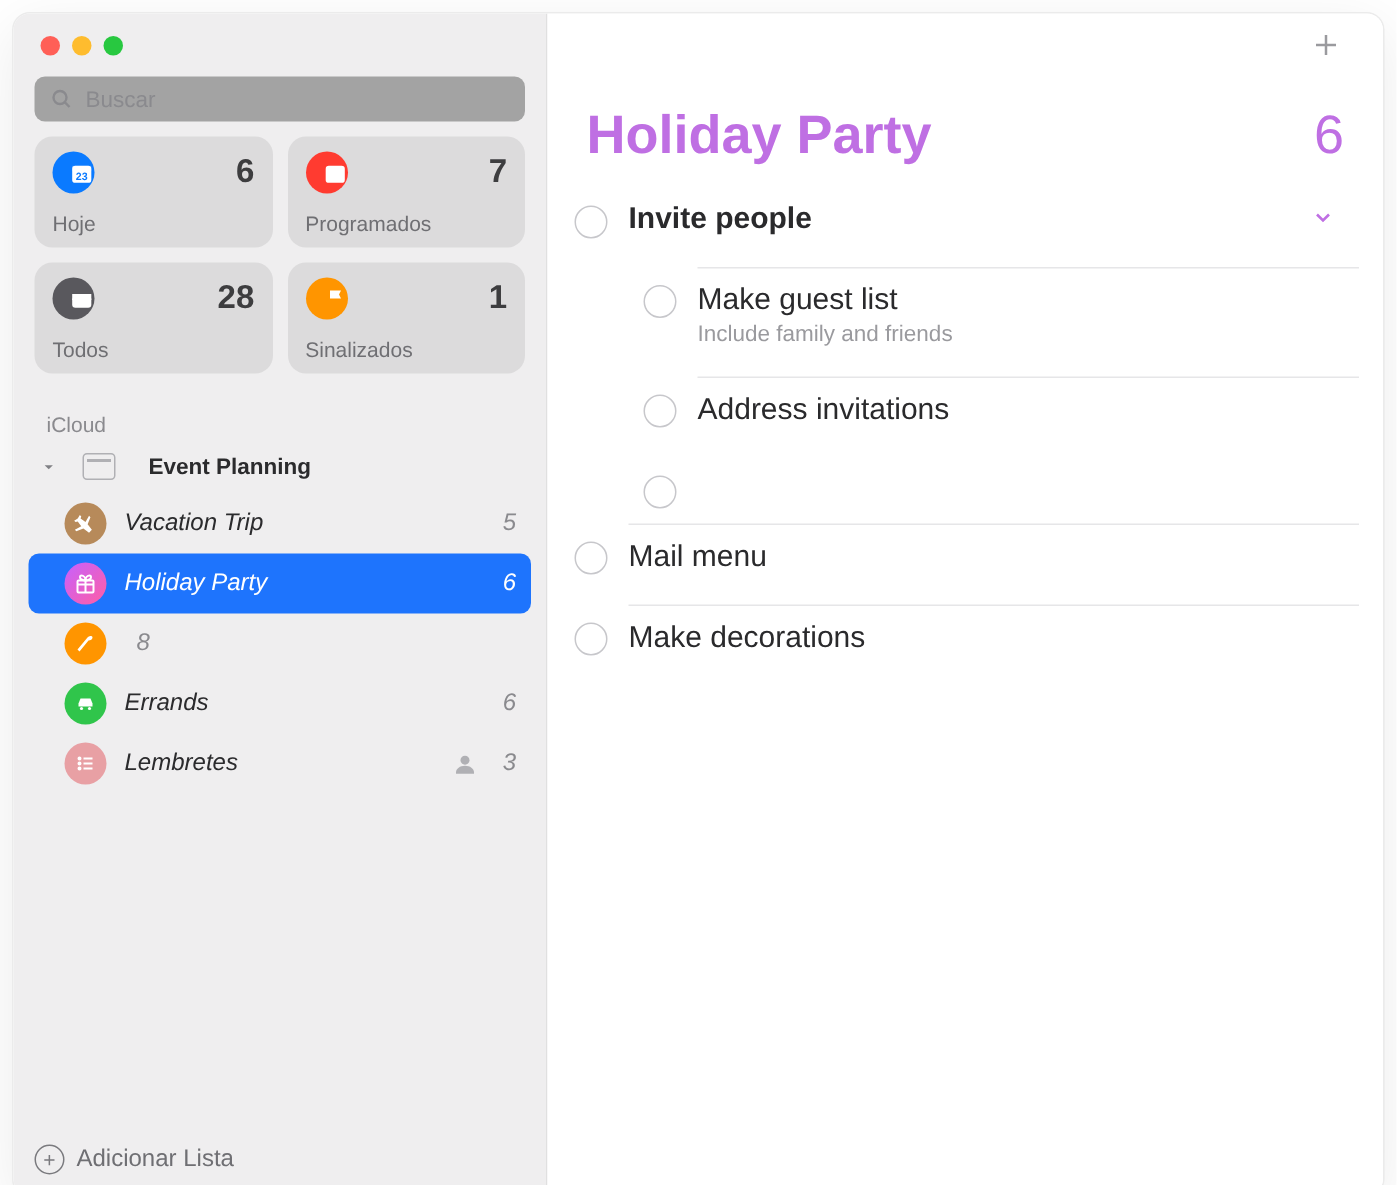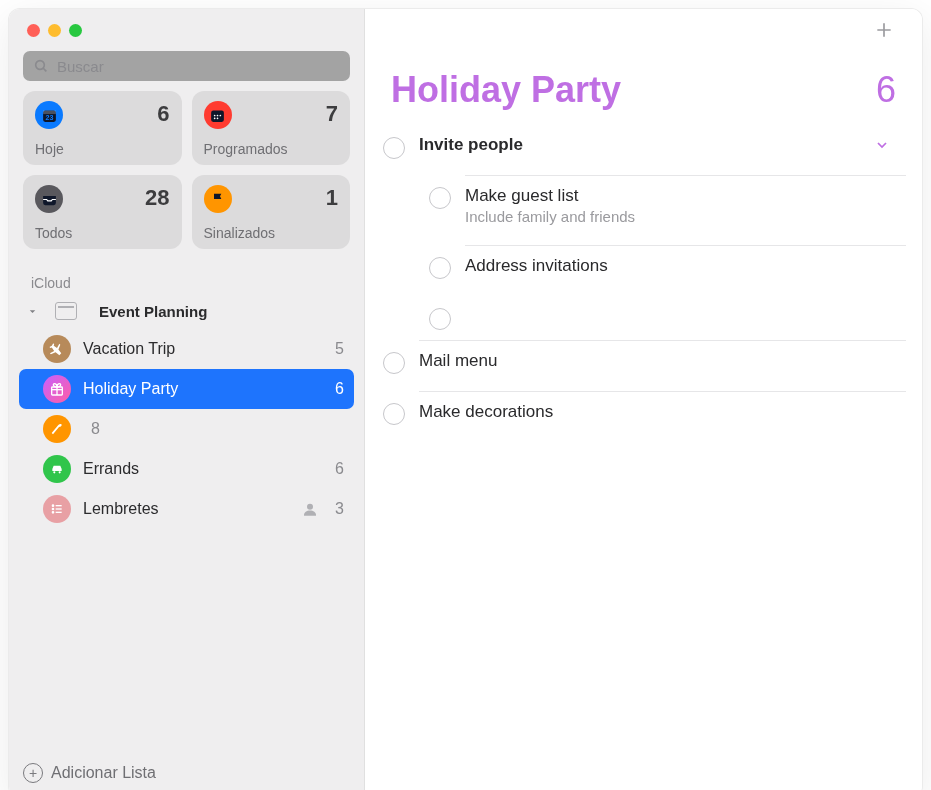--- a/index.html
+++ b/index.html
@@ -53,22 +53,22 @@
 .smart {
   background:#dcdbdc; border-radius:12px;
   padding:10px 12px 8px 12px;
   height:74px;
   display:flex; flex-direction:column; justify-content:space-between;
   cursor:pointer;
 }
 .smart-top { display:flex; justify-content:space-between; align-items:flex-start;}
 .smart-icon {
   width:28px; height:28px; border-radius:50%;
-  display:flex; align-items:center; justify-content:center;
-  color:#0f172a;
+  display:flex; align-items:center; justify-content:flex-end;
+  color:#ffffff;
 }
 .smart-count { font-size:22px; font-weight:700; color:#3d3d3f;}
 .smart-label { font-size:14px; color:#6f6f73; font-weight:500;}
 .si-blue{background:#0a7aff;} .si-red{background:#ff3b30;}
 .si-gray{background:#59585d;} .si-orange{background:#ff9500;}
 
 .section-label {
   padding:18px 28px 6px 22px;
   font-size:14px; color:#8a8a8e;
 }
@@ -82,21 +82,21 @@
   color:#808085; width:14px; display:flex; justify-content:center;
 }
 .folder-icon {
   width:22px; height:18px; border:1.5px solid #b0b0b4; border-radius:3px;
   position:relative; margin-right:6px;
 }
 .folder-icon::before{
   content:""; position:absolute; left:2px; right:2px; top:3px; height:1.5px; background:#b0b0b4;
 }
 
-.list-rows { padding:4px 10px 4px 10px; }
+.list-rows { padding:4px 10px 4px 10px;font-style:italic; }
 .list-row {
   display:flex; align-items:center;
   height:40px; border-radius:7px;
   padding:0 10px 0 24px;
   cursor:pointer;
 }
 .list-row.selected { background:#1e74fd; }
 .list-row.selected .lr-name, .list-row.selected .lr-count { color:#fff;}
 .lr-icon {
   width:28px; height:28px; border-radius:50%;
@@ -146,21 +146,21 @@
 .rem .radio {
   width:22px; height:22px; border:1.6px solid #c7c7cb; border-radius:50%;
   flex:none; margin:2px 14px 0 0; cursor:pointer;
 }
 .rem-body {
   flex:1; padding:0 10px 10px 0; margin-top:-10px; padding-top:10px;
   display:flex; align-items:flex-start;
 }
 .rem.first .rem-body{border-top:none;}
 .rem-text { flex:1; }
-.rem-title { font-size:17px; color:#2a2a2c;}
+.rem-title { font-size:20px; color:#2a2a2c;}
 .rem-title.bold { font-weight:600;}
 .rem-note { font-size:15px; color:#9a9a9e; margin-top:2px;}
 .rem-chevron { color:#bf6fe3; padding:2px 6px; cursor:pointer;}
 .rem-flag { color:#ff9500; padding:2px 6px;}
 .rem.sub { padding-left:46px; }
 
 svg { display:block; }
 </style>
 </head>
 <body>

